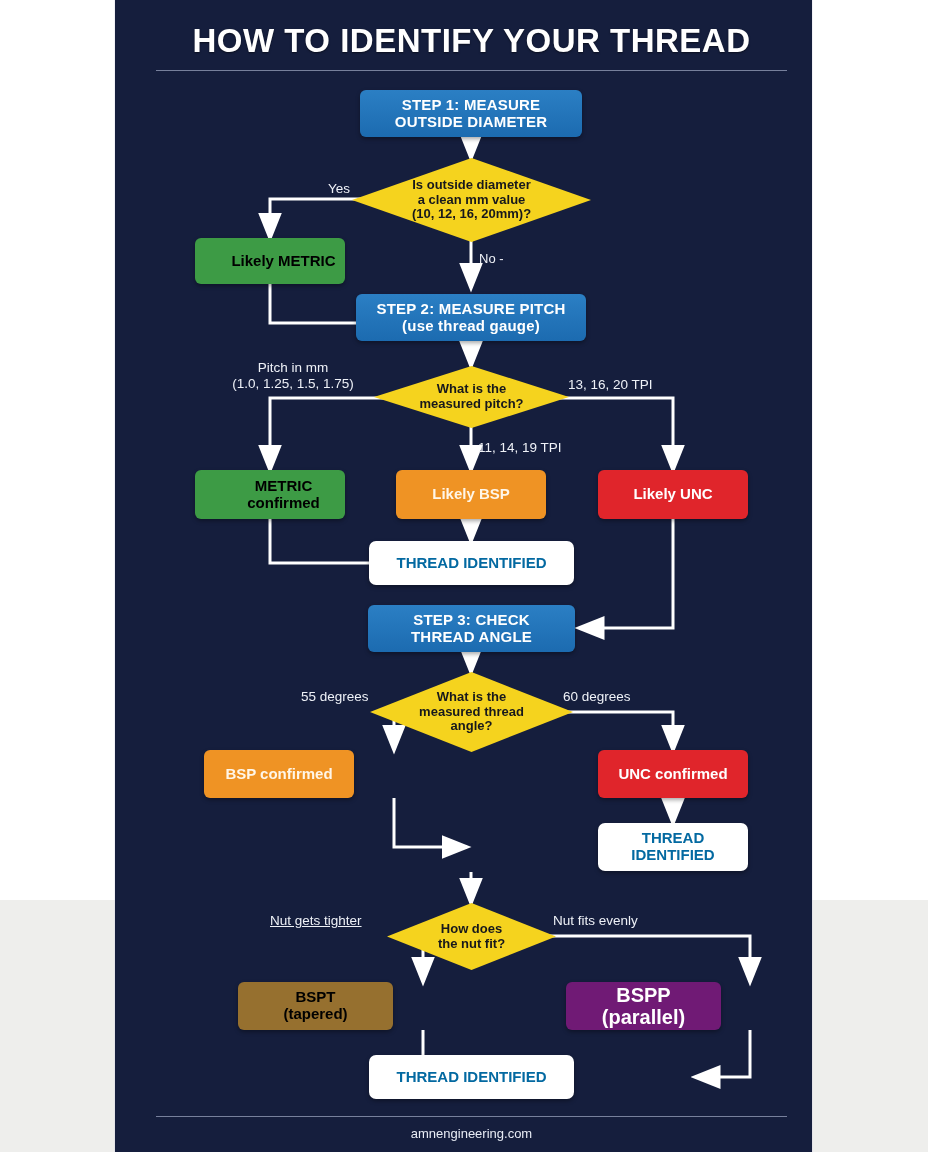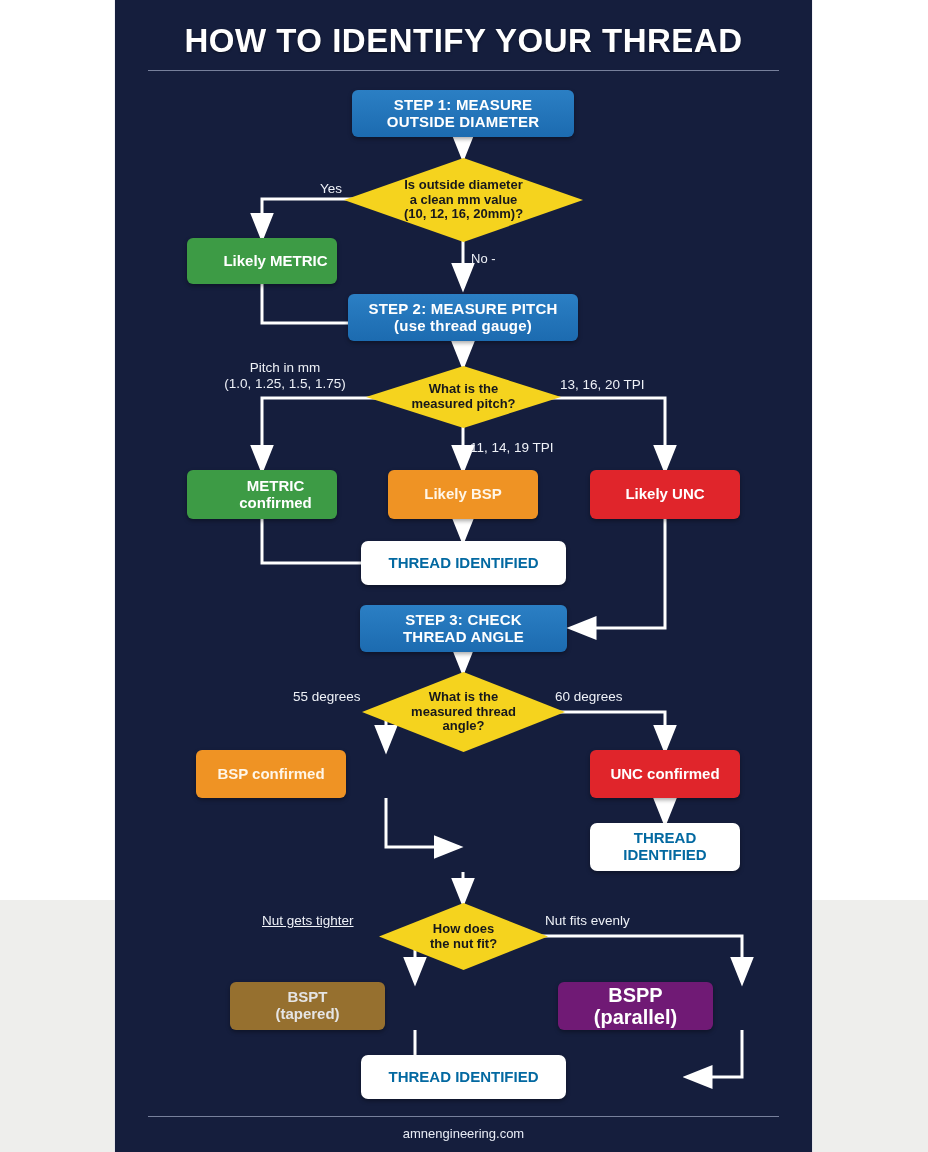--- a/index.html
+++ b/index.html
@@ -13,21 +13,21 @@
   #page-bg-lower{
     position:absolute;left:0;top:900px;width:928px;height:252px;
     background:#eeeeec;
   }
   #poster{
     position:absolute;left:115px;top:0;width:697px;height:1152px;
     background:#151e3d;
     box-shadow:0 0 0 1px rgba(200,200,220,.25);
     overflow:hidden;
   }
-  #poster-inner{position:absolute;inset:0;}
+  #poster-inner{position:absolute;inset:0;margin-left:8px;}
 
   
   .title{
     position:absolute;left:0;top:22px;width:697px;text-align:center;
     color:#ffffff;font-size:33px;font-weight:bold;letter-spacing:.5px;
     text-shadow:0 1px 2px rgba(0,0,0,.5);
   }
   .title-rule{
     position:absolute;left:33px;top:70px;width:631px;height:1px;
     background:rgba(200,210,235,.55);
@@ -47,24 +47,24 @@
     display:flex;align-items:center;justify-content:center;
     text-align:center;line-height:1.12;
     border-radius:6px;
     box-shadow:0 2px 4px rgba(0,0,0,.35);
     z-index:3;
   }
   .node.step{
     background:linear-gradient(180deg,#2b7fc4 0%,#1c6bb0 100%);
     color:#ffffff;font-weight:bold;font-size:15px;letter-spacing:.2px;
   }
-  .node.green{background:#3d9b45;color:#ffffff;font-weight:bold;font-size:15px;padding-left:27px;}
+  .node.green{background:#3d9b45;color:#000000;font-weight:bold;font-size:15px;padding-left:27px;}
   .node.orange{background:#ef9324;color:#fff6e8;font-weight:bold;font-size:15px;}
   .node.red{background:#e0252b;color:#ffffff;font-weight:bold;font-size:15px;}
-  .node.brown{background:#96702f;color:#e5e5e5;font-weight:bold;font-size:15px;}
+  .node.brown{background:#96702f;color:#000000;font-weight:bold;font-size:15px;}
   .node.purple{background:#701a75;color:#ffffff;font-weight:bold;font-size:20px;}
   .node.result{background:#ffffff;color:#0369a1;font-weight:bold;font-size:15px;border-radius:7px;}
 
   
   .diamond{
     position:absolute;z-index:3;
   }
   .diamond .shape{
     position:absolute;inset:0;
     background:#f5d31e;

